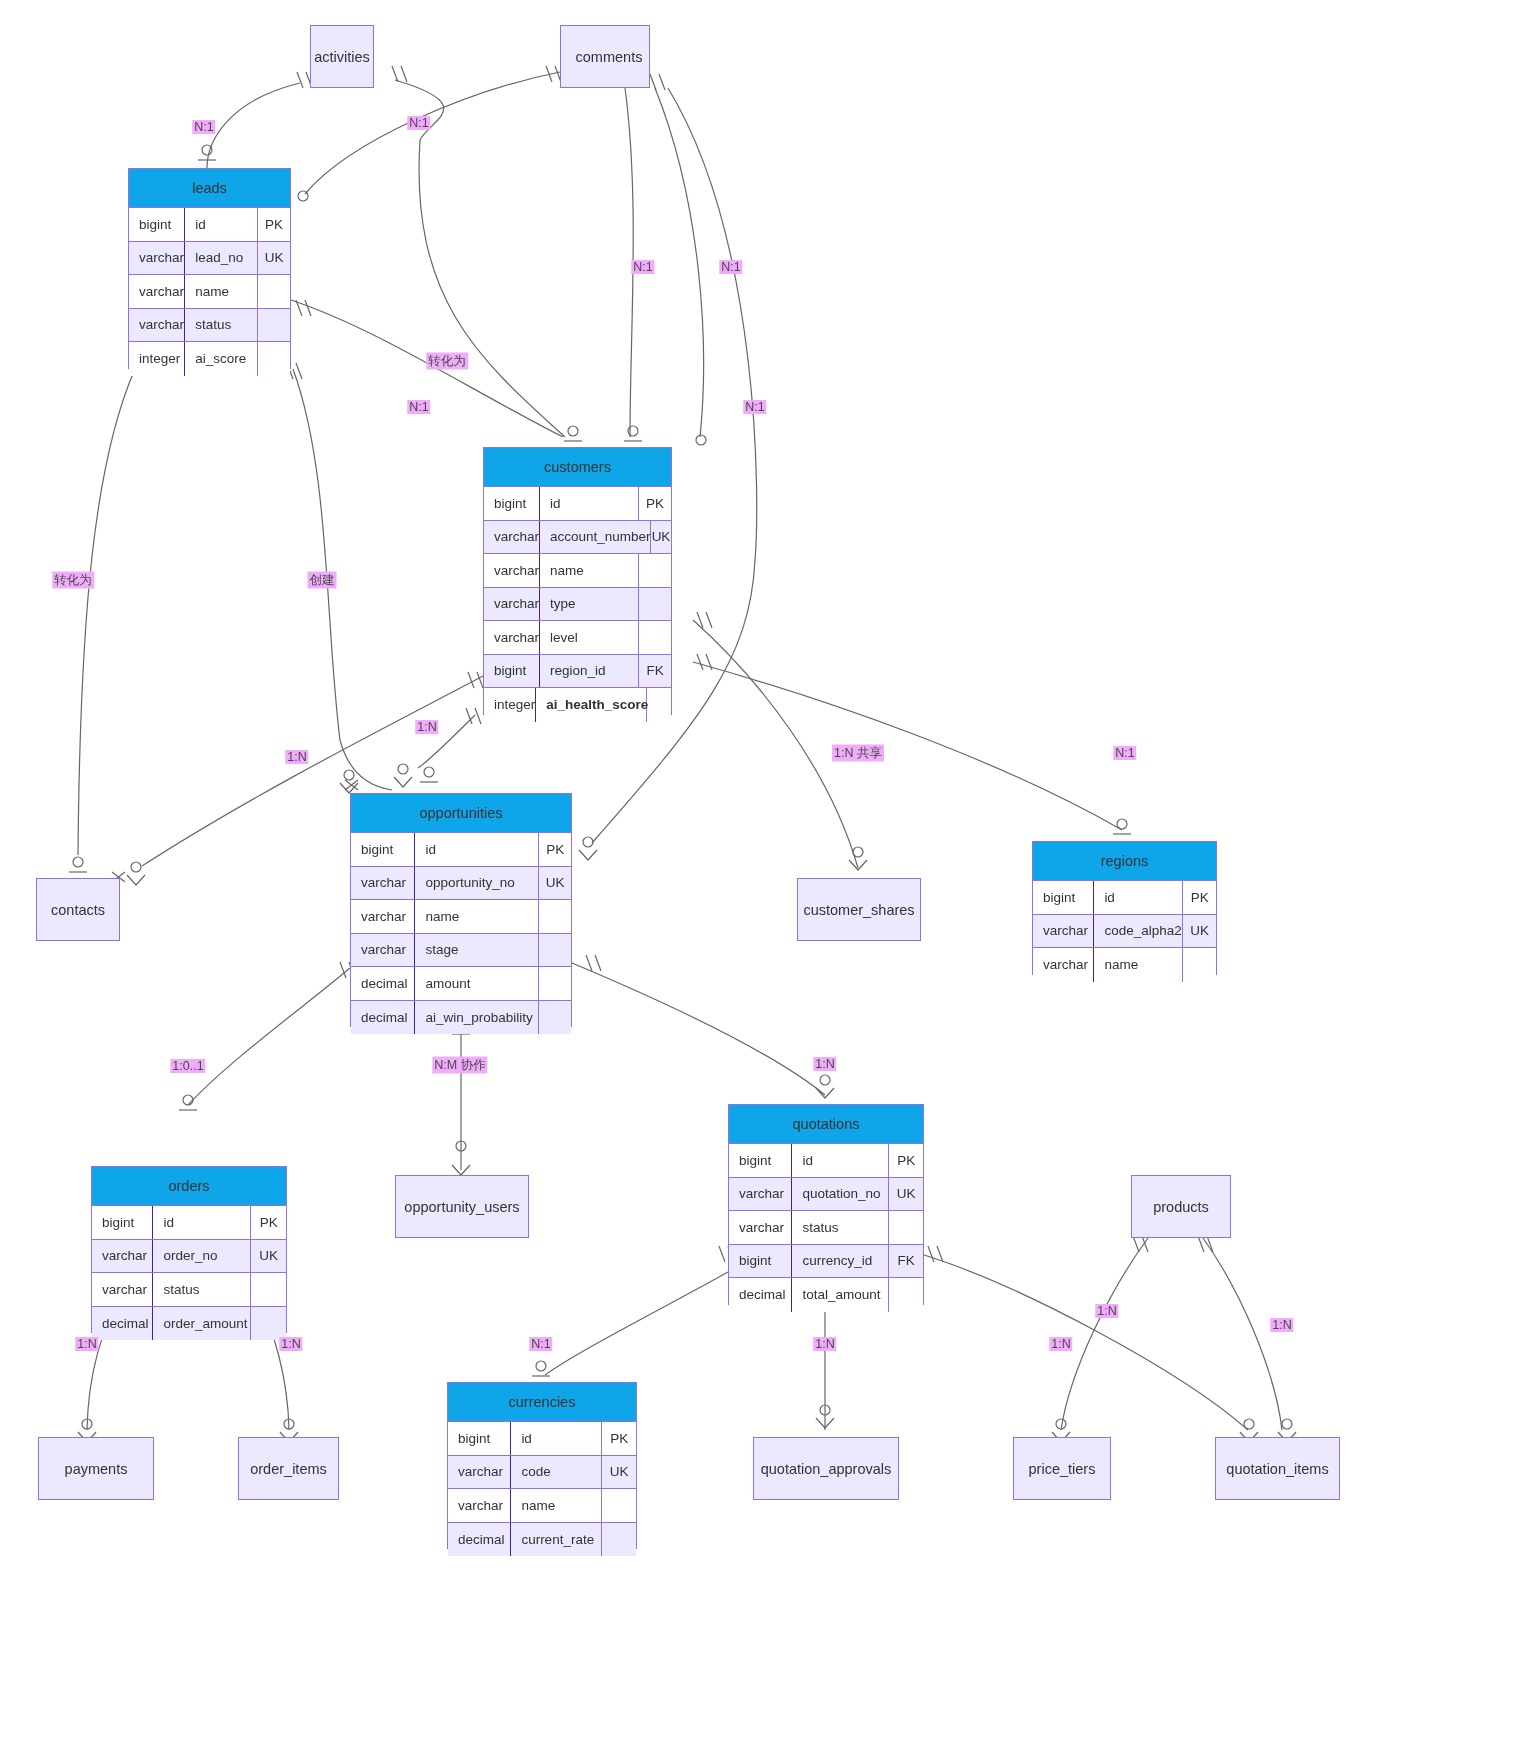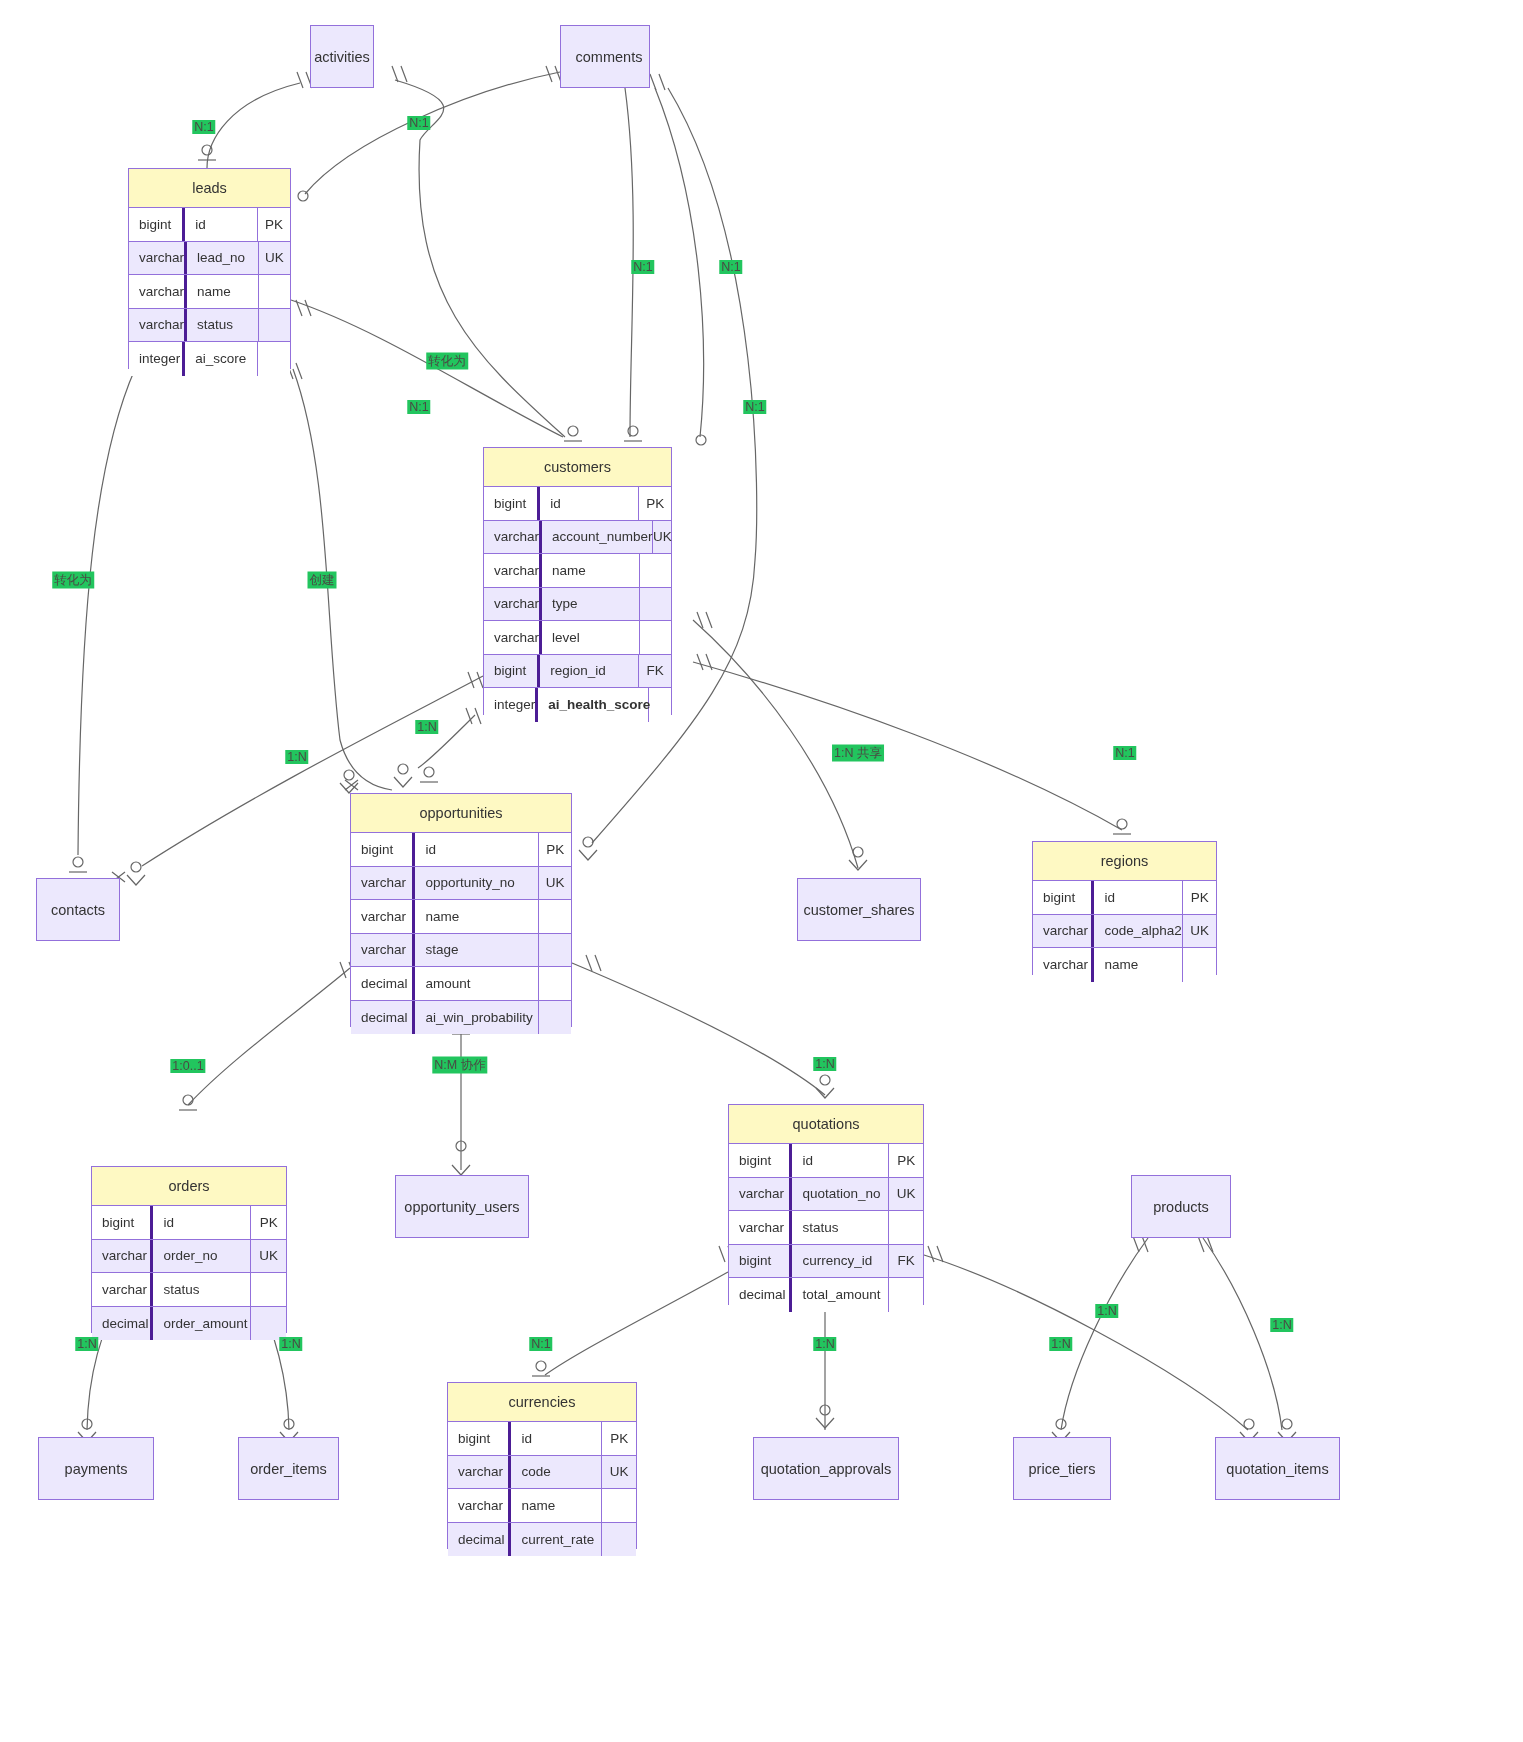--- a/index.html
+++ b/index.html
@@ -4,41 +4,41 @@
 <style>
   html,body{margin:0;padding:0;background:#ffffff;}
   body{font-family:"Liberation Sans","DejaVu Sans",sans-serif;}
   #canvas{position:relative;width:1523px;height:1742px;overflow:hidden;background:#fff;}
   svg.edges{position:absolute;left:0;top:0;width:1523px;height:1742px;pointer-events:none;}
 
   
   .entity{position:absolute;box-sizing:border-box;border:1px solid #9370DB;background:#ECE8FD;}
   .entity .ttl{
     height:38px;line-height:38px;text-align:center;
-    font-size:14.5px;color:#333333;background:#fef9c3;
+    font-size:14.5px;color:#333333;background:#0ea5e9;
     border-bottom:1px solid #9370DB;white-space:nowrap;
   }
   .entity.simple{background:#ECE8FD;display:flex;align-items:center;justify-content:center;}
   .entity.simple .ttl{border-bottom:none;background:transparent;height:auto;line-height:normal;}
   .attrs{display:block;}
   .arow{display:flex;height:33.5px;border-bottom:1px solid #9370DB;box-sizing:border-box;}
   .arow:last-child{border-bottom:none;}
   .arow.odd{background:#ECE8FD;}
   .arow.even{background:#FFFFFF;}
   .c-type{box-sizing:border-box;display:flex;align-items:center;padding-left:10px;
-          border-right:3px solid #4c1d95;font-size:13.5px;color:#333;}
+          border-right:1px solid #4c1d95;font-size:13.5px;color:#333;}
   .c-name{box-sizing:border-box;display:flex;align-items:center;padding-left:10px;
           border-right:1px solid #9370DB;font-size:13.5px;color:#333;}
   .c-key{box-sizing:border-box;display:flex;align-items:center;justify-content:center;
          font-size:13.5px;color:#333;}
 
   
   .elabel{
     position:absolute;font-size:12.5px;color:#4a4a44;
-    background:#22c55e;padding:0 2px;white-space:nowrap;
+    background:#f0abfc;padding:0 2px;white-space:nowrap;
     transform:translate(-50%,-50%);
   }
 </style>
 </head>
 <body>
 
 <div id="canvas">
 
   <svg class="edges" viewBox="0 0 1523 1742" xmlns="http://www.w3.org/2000/svg">
     <defs>

